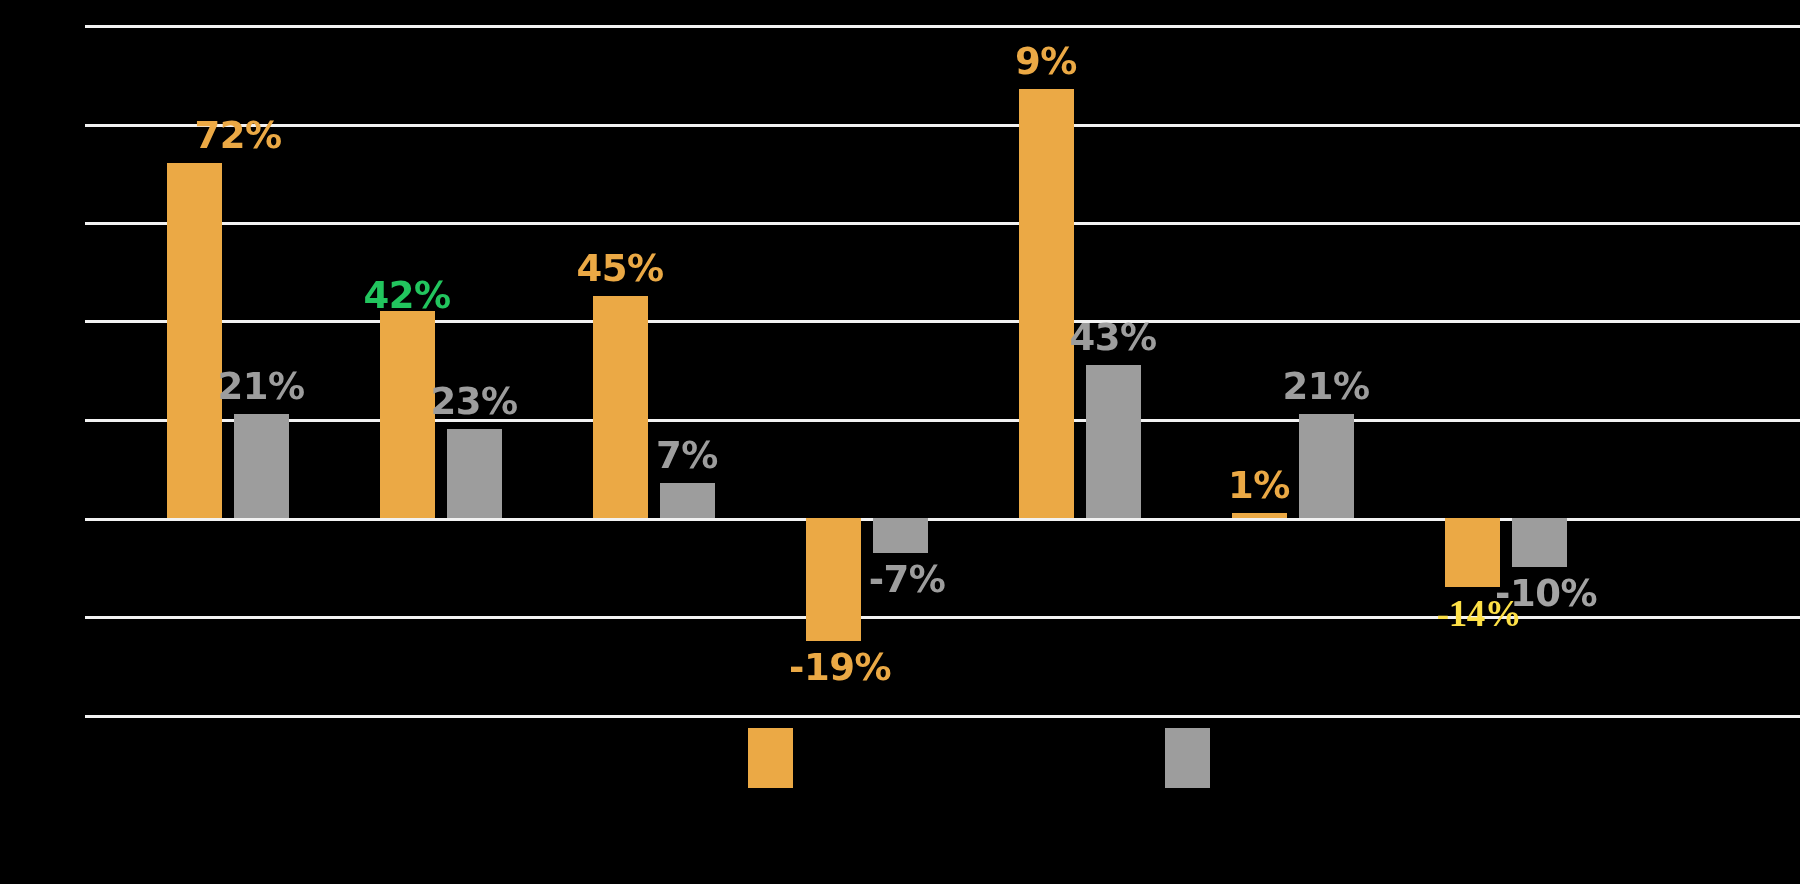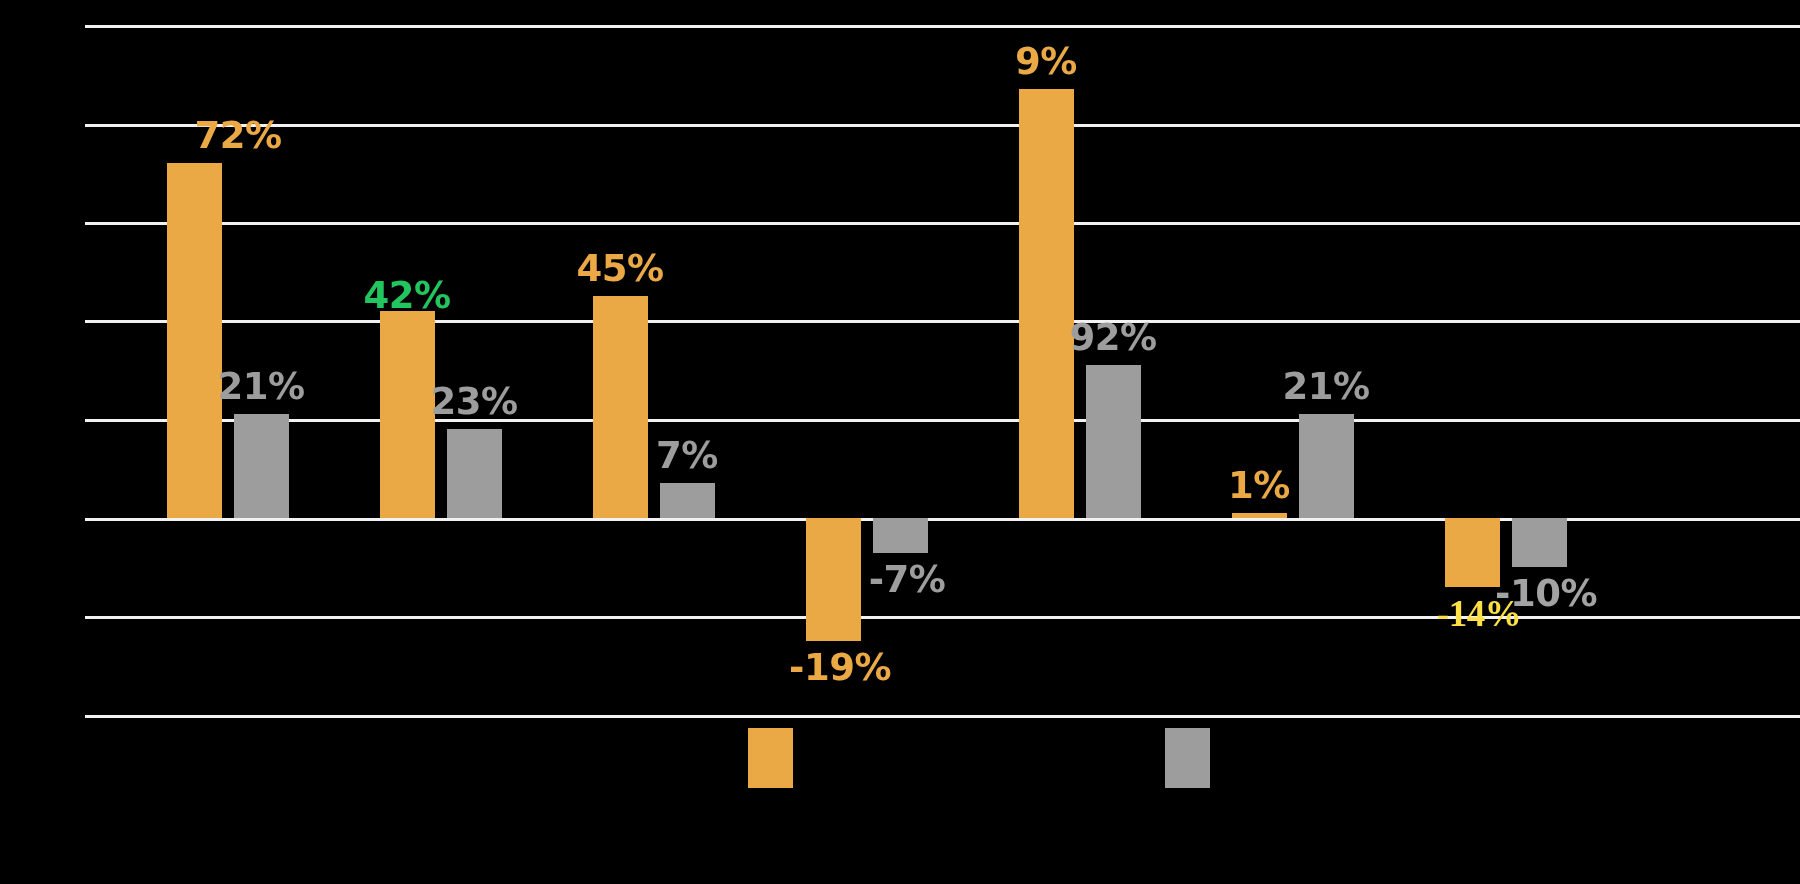--- a/index.html
+++ b/index.html
@@ -131,21 +131,21 @@
       <div class="bar-group" style="left: 806px;">
         <div class="bar series-primary" style="left: 0px; top: 518px; height: 123.25px; background: rgb(235, 169, 69);"></div>
         <div class="bar-label series-primary" style="color: rgb(235, 169, 69); left: 34px; transform: translateX(-50%); top: 649.25px;">-19%</div>
         <div class="bar series-secondary" style="left: 67px; top: 518px; height: 34.51px; background: rgb(157, 157, 157);"></div>
         <div class="bar-label series-secondary" style="color: rgb(157, 157, 157); left: 101px; transform: translateX(-50%); top: 560.51px;">-7%</div>
       </div>
       <div class="bar-group" style="left: 1019px;">
         <div class="bar series-primary" style="left: 0px; top: 89.09px; height: 428.91px; background: rgb(235, 169, 69);"></div>
         <div class="bar-label series-primary" style="color: rgb(235, 169, 69); left: 27px; transform: translateX(-50%); top: 43.09px;">9%</div>
         <div class="bar series-secondary" style="left: 67px; top: 365.17px; height: 152.83px; background: rgb(157, 157, 157);"></div>
-        <div class="bar-label series-secondary" style="color: rgb(157, 157, 157); left: 94px; transform: translateX(-50%); top: 319.17px;">92%</div>
+        <div class="bar-label series-secondary" style="color: rgb(157, 157, 157); left: 94px; transform: translateX(-50%); top: 319.17px;">43%</div>
       </div>
       <div class="bar-group" style="left: 1232px;">
         <div class="bar series-primary" style="left: 0px; top: 513px; height: 5px; background: rgb(235, 169, 69);"></div>
         <div class="bar-label series-primary" style="color: rgb(235, 169, 69); left: 27px; transform: translateX(-50%); top: 467px;">1%</div>
         <div class="bar series-secondary" style="left: 67px; top: 414.47px; height: 103.53px; background: rgb(157, 157, 157);"></div>
         <div class="bar-label series-secondary" style="color: rgb(157, 157, 157); left: 94px; transform: translateX(-50%); top: 368.47px;">21%</div>
       </div>
       <div class="bar-group" style="left: 1445px;">
         <div class="bar series-primary" style="left: 0px; top: 518px; height: 69.02px; background: rgb(235, 169, 69);"></div>
         <div class="bar-label series-primary" style="color: #fde047; left: 34px; transform: translateX(-50%); top: 595.02px; font-family: Liberation Serif, serif;">-14%</div>

